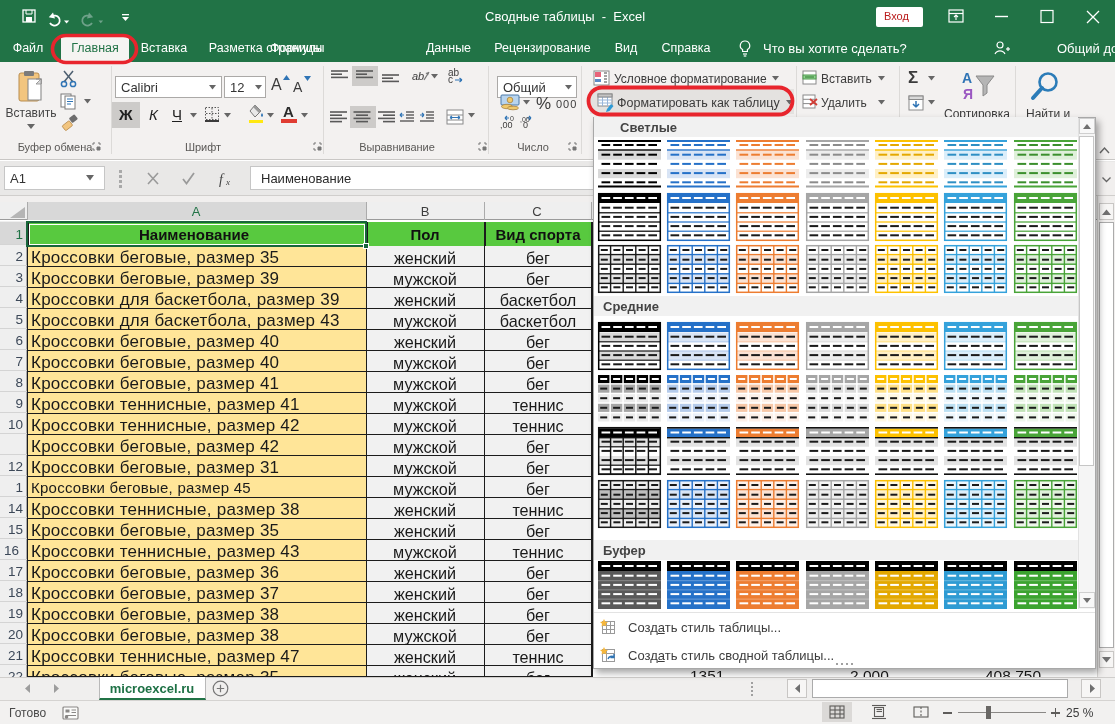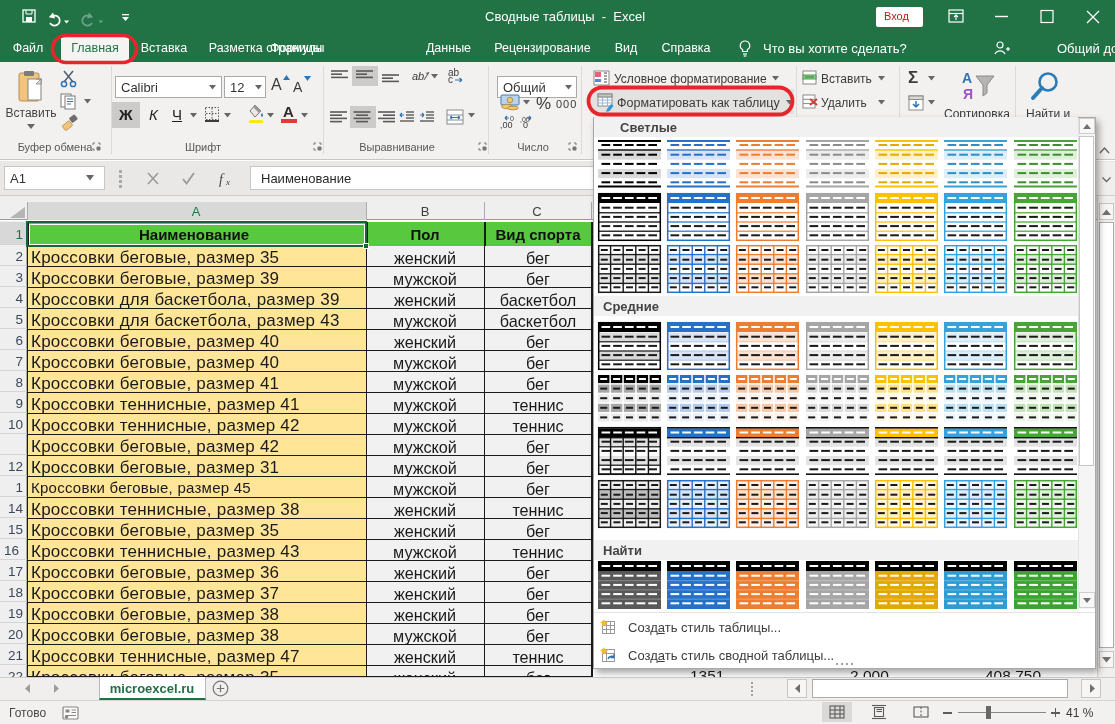--- a/index.html
+++ b/index.html
@@ -663,38 +663,38 @@
 <g stroke="#5e5c5a" stroke-width="1.1" fill="none">
       <rect x="1" y="2" width="14" height="10"></rect>
       <line x1="8" y1="2" x2="8" y2="12" stroke-dasharray="2,1.5"></line>
     </g>
   </svg>
 <div class="ab" style="left:943px;top:712px;width:9px;height:1.6px;background:#5e5c5a;"></div>
 <div class="ab" style="left:958px;top:712px;width:88px;height:1.4px;background:#8a8886;"></div>
 <div class="ab" style="left:986px;top:706px;width:5px;height:13px;background:#696765;"></div>
 <div class="ab" style="left:1051px;top:712px;width:9px;height:1.6px;background:#5e5c5a;"></div>
 <div class="ab" style="left:1054.7px;top:708px;width:1.6px;height:9px;background:#5e5c5a;"></div>
-<div class="tx" style="left:1066px;top:706px;color:#3b3b3b;font-size:12px;">41 %</div>
+<div class="tx" style="left:1066px;top:706px;color:#3b3b3b;font-size:12px;">25 %</div>
 <div class="ab" style="left:1097px;top:196px;width:18px;height:481px;background:#f1efee;border-left:1px solid #d8d6d4;"></div>
 <div class="ab" style="left:1099px;top:203px;width:15px;height:17px;background:#f7f6f5;border:1px solid #c8c6c4;"></div>
 <svg class="ab" style="left:1102px;top:209px" width="9" height="7">
     <path d="M0 6 h9 l-4.5 -5.5 z" fill="#707070"></path>
   </svg>
 <div class="ab" style="left:1099px;top:222px;width:15px;height:426px;background:#fff;border:1px solid #ababab;"></div>
 <div class="ab" style="left:1099px;top:651px;width:15px;height:17px;background:#f7f6f5;border:1px solid #c8c6c4;"></div>
 <svg class="ab" style="left:1102px;top:657px" width="9" height="7">
     <path d="M0 0 h9 l-4.5 5.5 z" fill="#707070"></path>
   </svg>
 <div class="ab" style="left:593px;top:117px;width:503px;height:552px;background:#fff;border:1px solid #a8a8a8;box-shadow:3px 4px 7px rgba(0,0,0,0.35);"></div>
 <div class="ab" style="left:594px;top:117px;width:484px;height:20px;background:#f1f1f1;"></div>
 <div class="tx" style="left:620px;top:120px;color:#444;font-weight:bold;font-size:13px;">Светлые</div>
 <div class="ab" style="left:594px;top:296px;width:484px;height:20px;background:#f1f1f1;"></div>
 <div class="tx" style="left:603px;top:299px;color:#444;font-weight:bold;font-size:13px;">Средние</div>
 <div class="ab" style="left:594px;top:540px;width:484px;height:20px;background:#f1f1f1;"></div>
-<div class="tx" style="left:603px;top:543px;color:#444;font-weight:bold;font-size:13px;">Найти</div>
+<div class="tx" style="left:603px;top:543px;color:#444;font-weight:bold;font-size:13px;">Буфер</div>
 <svg class="ab" style="left:597.5px;top:140px" width="63" height="48" viewBox="0 0 63 48">
     <rect x="0" y="10.5" width="63" height="9.2" fill="#d9d9d9"></rect>
     <rect x="0" y="29" width="63" height="9.2" fill="#d9d9d9"></rect>
     <rect x="0" y="0" width="63" height="2" fill="#000000"></rect>
     <rect x="0" y="9.3" width="63" height="1.4" fill="#000000"></rect>
     <rect x="0" y="45.5" width="63" height="2" fill="#000000"></rect>
     <rect x="3.5" y="4.0" width="8.7" height="2" fill="#000000"></rect>
     <rect x="15.2" y="4.0" width="8.7" height="2" fill="#000000"></rect>
     <rect x="26.9" y="4.0" width="8.7" height="2" fill="#000000"></rect>
     <rect x="38.6" y="4.0" width="8.7" height="2" fill="#000000"></rect>

